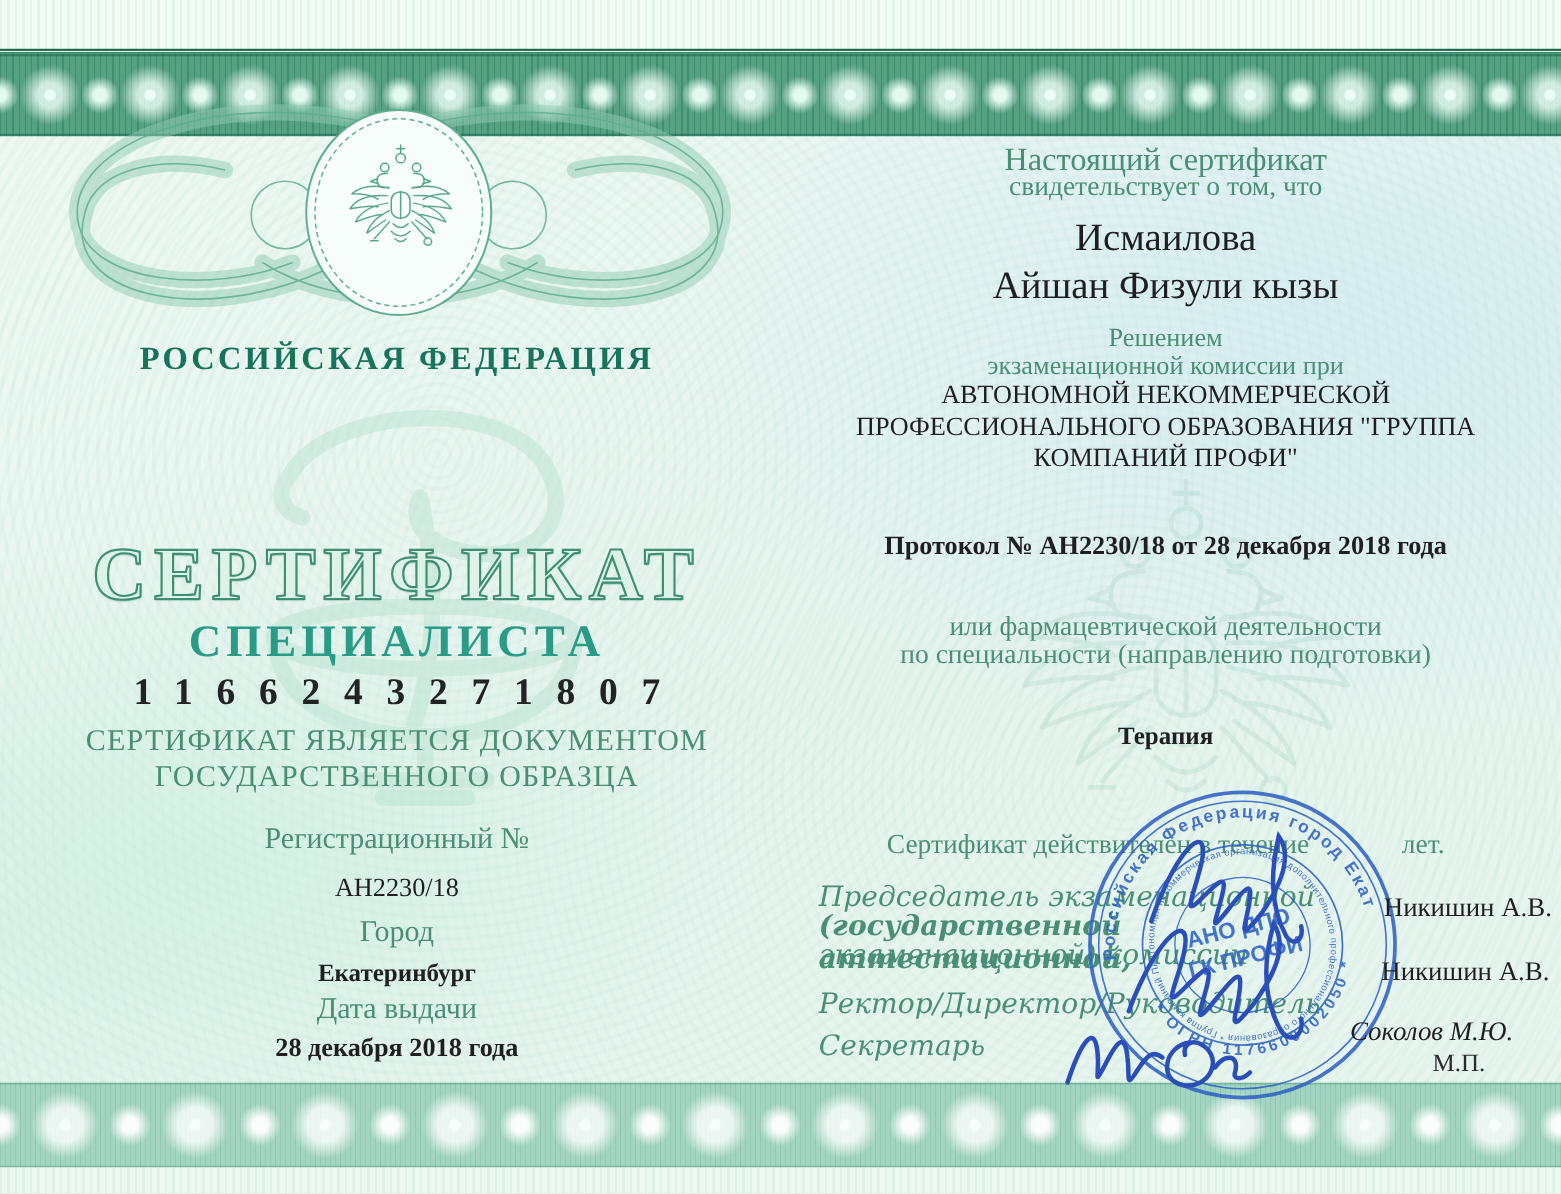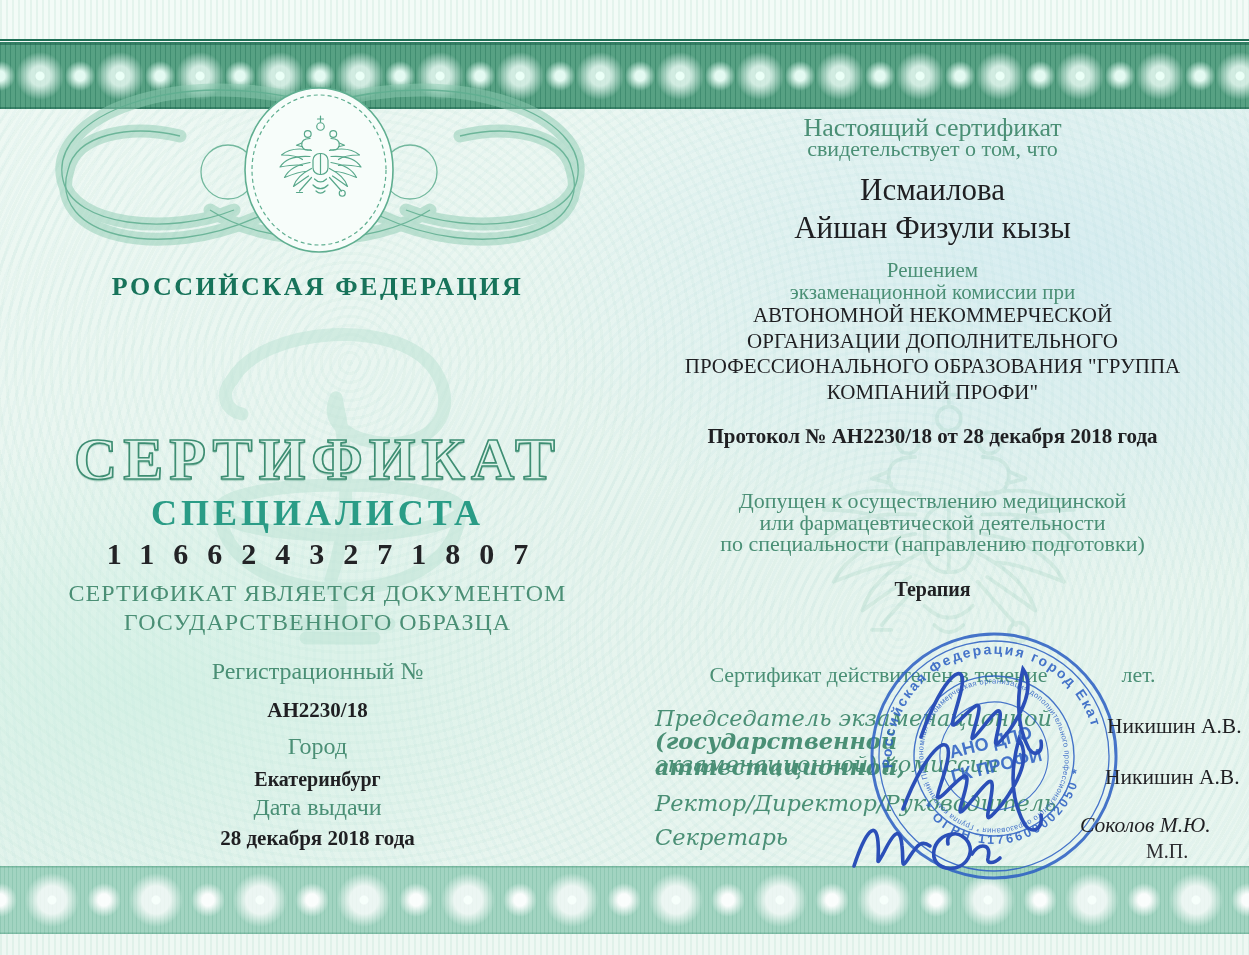--- a/index.html
+++ b/index.html
@@ -47,21 +47,21 @@
   .black{color:#1f1f22;}
   .country{top:272px;font-size:26px;font-weight:700;letter-spacing:2.5px;color:#17735a;}
   .big-title{top:425px;font-size:60px;font-weight:700;letter-spacing:6px;
     color:#ddf2e9;-webkit-text-stroke:1.7px #3e8e73;
     text-shadow:0 2px 1px rgba(62,142,115,.35);}
   .subtitle{top:492px;font-size:36px;font-weight:700;letter-spacing:4px;color:#2a9c86;}
   .serial{top:537px;font-size:30px;font-weight:700;letter-spacing:19px;color:#232326;text-indent:19px;}
   .stateline1{top:580px;font-size:24px;letter-spacing:1px;}
   .stateline2{top:609px;font-size:24px;letter-spacing:1px;}
   .reg-label{top:658px;font-size:24px;}
-  .reg-value{top:698px;font-size:21px;font-weight:700;}
+  .reg-value{top:698px;font-size:21px;font-weight:400;}
   .city-label{top:733px;font-size:24px;}
   .city-value{top:768px;font-size:20px;font-weight:700;}
   .date-label{top:794px;font-size:24px;}
   .date-value{top:826px;font-size:21px;font-weight:700;}
   .intro1{top:113px;font-size:26px;}
   .intro2{top:136px;font-size:22px;}
   .surname{top:172px;font-size:31px;}
   .givenname{top:210px;font-size:31px;}
   .decision1{top:258px;font-size:21px;}
   .decision2{top:280px;font-size:21px;}
@@ -183,27 +183,25 @@
 
   <div class="col-right">
     <div class="abs intro1 green">Настоящий сертификат</div>
     <div class="abs intro2 green">свидетельствует о том, что</div>
     <div class="abs surname black">Исмаилова</div>
     <div class="abs givenname black">Айшан Физули кызы</div>
     <div class="abs decision1 green">Решением</div>
     <div class="abs decision2 green">экзаменационной комиссии при</div>
     <div class="abs org black">
       <div>АВТОНОМНОЙ НЕКОММЕРЧЕСКОЙ</div>
-      <div>ОРГАНИЗАЦИИ ДОПОЛНИТЕЛЬНОГО</div>
       <div>ПРОФЕССИОНАЛЬНОГО ОБРАЗОВАНИЯ "ГРУППА</div>
       <div>КОМПАНИЙ ПРОФИ"</div>
     </div>
     <div class="abs protocol black">Протокол № АН2230/18 от 28 декабря 2018 года</div>
     <div class="abs admission green">
-      <div>Допущен к осуществлению медицинской</div>
       <div>или фармацевтической деятельности</div>
       <div>по специальности (направлению подготовки)</div>
     </div>
     <div class="abs specialty black">Терапия</div>
     <div class="abs validity green">
       <span>Сертификат действителен в течение</span><span class="gap"></span><span>лет.</span>
     </div>
   </div>
 
   <div class="sig-labels">

